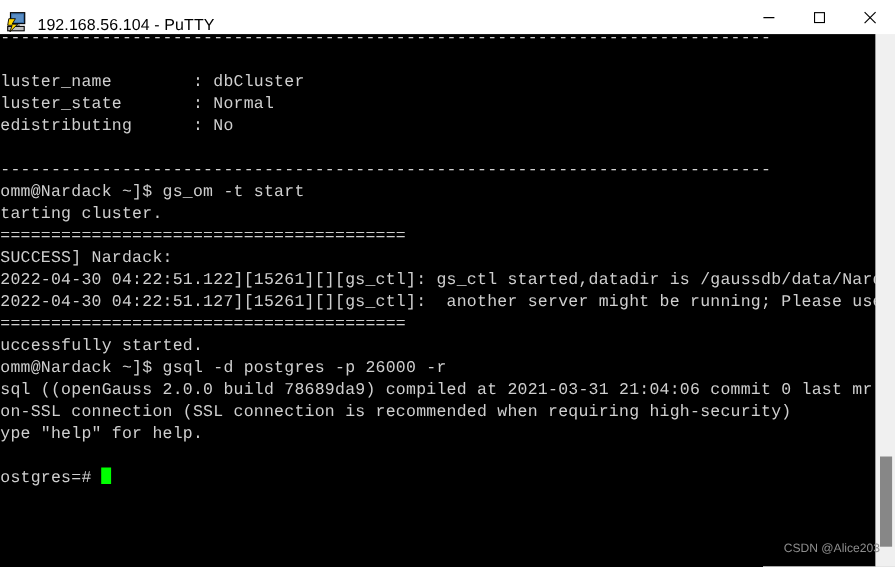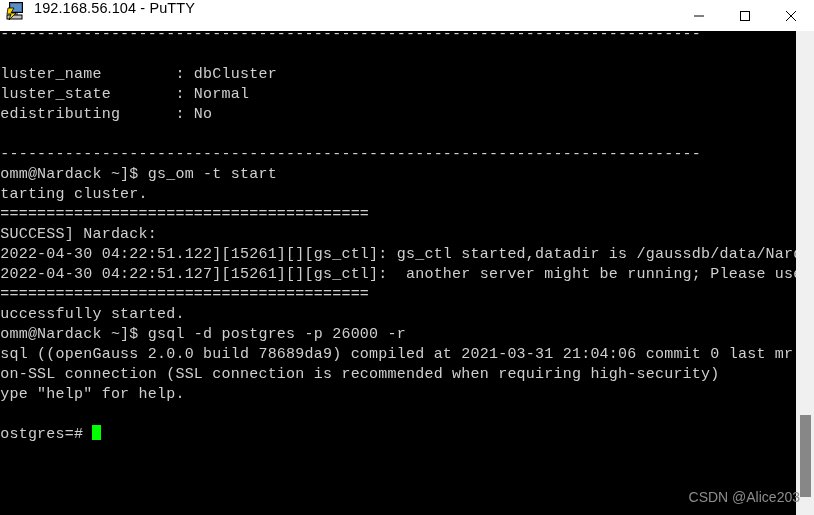--- a/index.html
+++ b/index.html
@@ -25,21 +25,21 @@
   }
 
   
   .titlebar {
     position: absolute;
     left: 0; top: 0;
     width: 814px;
     height: 31px;
     background: #ffffff;
     display: flex;
-    align-items: flex-start;
+    align-items: flex-end;
     box-sizing: border-box;
   }
   .titlebar-icon {
     width: 22px;
     height: 22px;
     margin-left: 5px;
     margin-right: 7px;
     flex: 0 0 auto;
     position: relative;
   }
@@ -120,21 +120,21 @@
     height: 82px;
     background: #878787;
   }
 
   
   .watermark {
     position: absolute;
     right: 14px;
     bottom: 10px;
     font-family: "Liberation Sans", sans-serif;
-    font-size: 14px;
+    font-size: 11px;
     color: #8c8c8c;
     white-space: nowrap;
     pointer-events: none;
   }
 </style>
 </head>
 <body>
 
 <div class="window">
 

